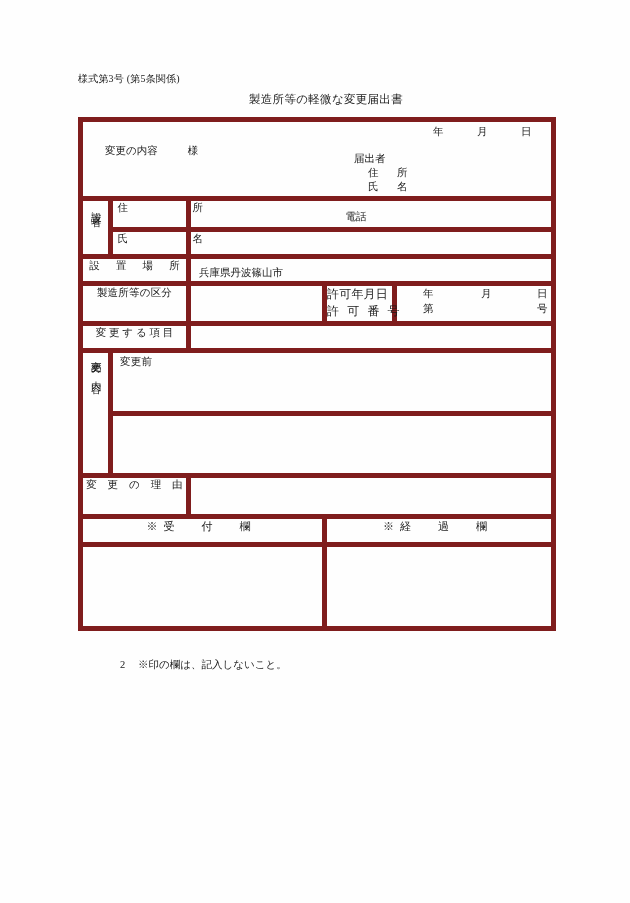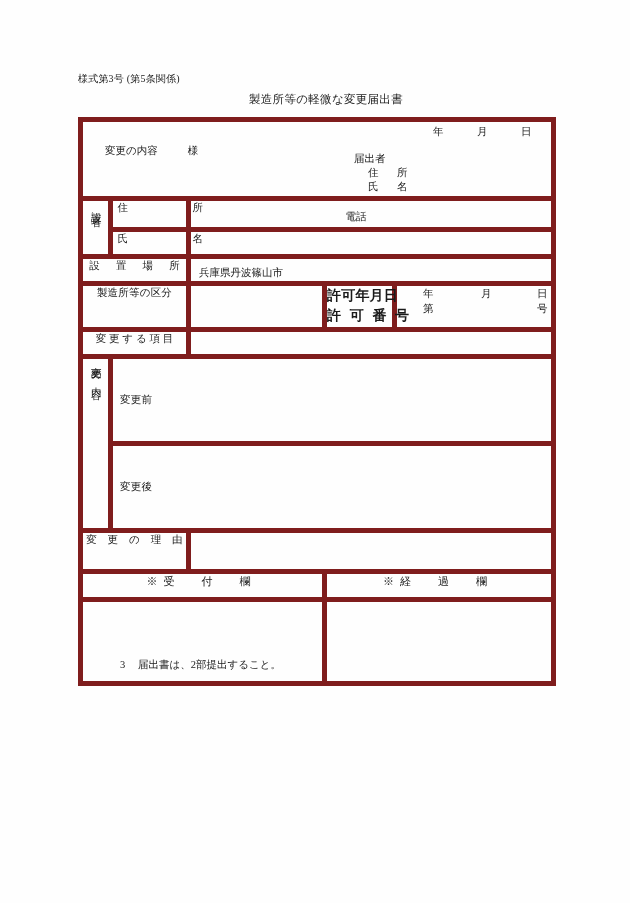--- a/index.html
+++ b/index.html
@@ -135,26 +135,25 @@
     padding-top: 9px;
     padding-right: 30px;
     font-size: 10.5px;
   }
   .place-val {
     display: block;
     padding: 7px 0 0 8px;
     font-size: 10.5px;
   }
   .kyoka-lbl {
-    text-align: right;
-    vertical-align: middle;
-    font-size: 14px;
+    text-align: left;
+    vertical-align: middle;
+    font-size: 12px;
     line-height: 1.45;
     white-space: nowrap;
-    font-weight: bold;
   }
   .kyoka-lbl .l1 { letter-spacing: 0.2px; }
   .kyoka-lbl .l2 { letter-spacing: 2.6px; text-indent: 2.6px; }
   .kyoka-val {
     vertical-align: middle;
     font-size: 10.5px;
     line-height: 1.45;
     white-space: nowrap;
     position: relative;
   }
@@ -162,21 +161,20 @@
   .kyoka-val .row1 span, .kyoka-val .row2 span { display: inline-block; }
   .kyoka-val .c1 { width: 58px; }
   .kyoka-val .c2 { width: 56px; }
   .kyoka-val .c3 { width: 14px; }
 
   .sub-lbl {
     display: block;
     padding: 2px 0 0 7px;
     font-size: 10.5px;
     letter-spacing: 0.2px;
-    margin-top: 32px;
   }
   .col-head {
     text-align: center;
     vertical-align: middle;
     font-size: 11px;
     white-space: nowrap;
     margin-top: 19px;
   }
   .col-head .sp { letter-spacing: 8px; text-indent: 8px; }
   .col-head .mark { letter-spacing: 6px; }
@@ -281,21 +279,20 @@
           <span class="v">変更の内容</span>
         </td>
         <td colspan="4">
           <span class="sub-lbl">変更前</span>
           <span class="sub-lbl"></span>
         </td>
       </tr>
 
       <tr class="r-after">
         <td colspan="4">
-          <span class="sub-lbl">変更後</span>
           <span class="sub-lbl"></span>
         </td>
       </tr>
 
       <tr class="r-reason">
         <td class="lbl lbl-tight" colspan="2">変　更　の　理　由</td>
         <td colspan="3" class="cell-pad"></td>
       </tr>
 
       <tr class="r-uketsuke-head">
@@ -310,17 +307,17 @@
       <tr class="r-uketsuke-body">
         <td colspan="3" class="cell-pad"></td>
         <td colspan="2" class="cell-pad"></td>
       </tr>
 
     </tbody>
   </table>
 
   <div class="notes">
     <span class="note-row cont">
-      <span class="note-label">備考</span><span class="note-num">3</span><span class="note-txt">届出書は、2部提出すること。</span>
+      <span class="note-label">備考</span><span class="note-num">2</span><span class="note-txt">※印の欄は、記入しないこと。</span>
     </span>
   </div>
 
 </div>
 
 </body></html>

